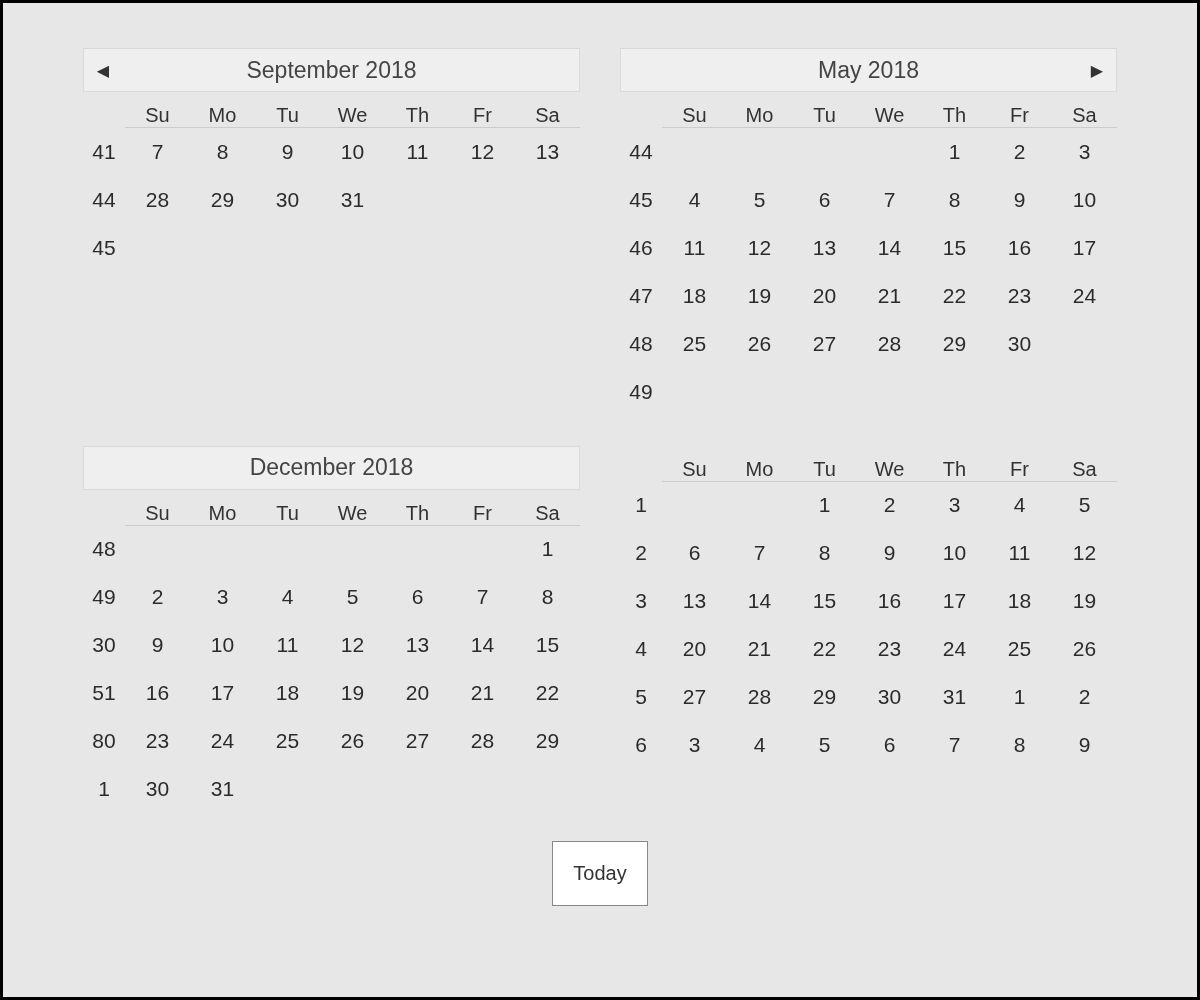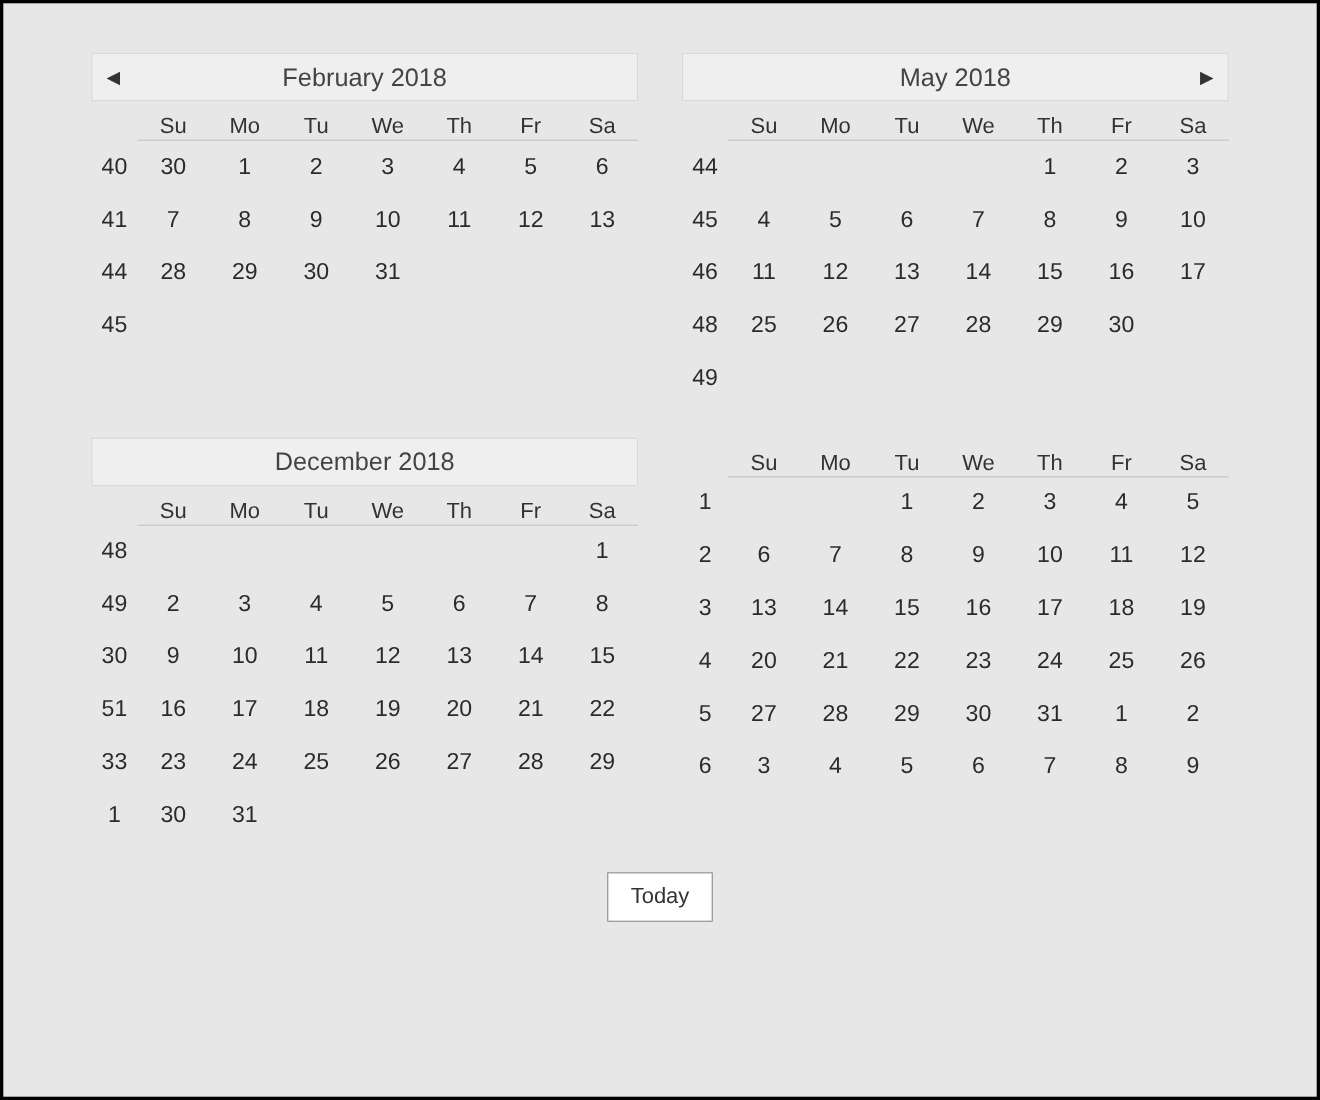--- a/index.html
+++ b/index.html
@@ -104,35 +104,35 @@
   .footer {
     text-align: center;
     margin-top: 28px;
   }
   .today-btn {
     display: inline-block;
     background: #fff;
     border: 1px solid #888;
     font-size: 20px;
     color: #333;
-    padding: 10px 20px;
+    padding: 20px 20px;
     cursor: pointer;
   }
 </style>
 </head>
 <body>
 
 <div class="frame">
   <div class="months-grid" id="months-grid">
       <div class="month">
         <div class="month-header">
           <span class="nav-btn nav-prev">
             <span>◀</span>
           </span>
-          <span>February 2018</span>
+          <span>September 2018</span>
         </div>
         <table class="cal">
           <colgroup>
             <col class="wk">
             <col class="dc">
             <col class="dc">
             <col class="dc">
             <col class="dc">
             <col class="dc">
             <col class="dc">
@@ -144,30 +144,20 @@
               <th>Su</th>
               <th>Mo</th>
               <th>Tu</th>
               <th>We</th>
               <th>Th</th>
               <th>Fr</th>
               <th>Sa</th>
             </tr>
           </thead>
           <tbody>
-            <tr>
-              <td class="wk">40</td>
-              <td class="day trail"><span class="cell-inner">30</span></td>
-              <td class="day"><span class="cell-inner">1</span></td>
-              <td class="day"><span class="cell-inner">2</span></td>
-              <td class="day"><span class="cell-inner">3</span></td>
-              <td class="day"><span class="cell-inner">4</span></td>
-              <td class="day"><span class="cell-inner">5</span></td>
-              <td class="day weekend"><span class="cell-inner">6</span></td>
-            </tr>
             <tr>
               <td class="wk">41</td>
               <td class="day weekend"><span class="cell-inner">7</span></td>
               <td class="day"><span class="cell-inner">8</span></td>
               <td class="day"><span class="cell-inner">9</span></td>
               <td class="day"><span class="cell-inner">10</span></td>
               <td class="day"><span class="cell-inner">11</span></td>
               <td class="day"><span class="cell-inner">12</span></td>
               <td class="day weekend"><span class="cell-inner">13</span></td>
             </tr>
@@ -249,20 +239,30 @@
               <td class="wk">46</td>
               <td class="day weekend"><span class="cell-inner">11</span></td>
               <td class="day"><span class="cell-inner">12</span></td>
               <td class="day"><span class="cell-inner">13</span></td>
               <td class="day"><span class="cell-inner">14</span></td>
               <td class="day"><span class="cell-inner">15</span></td>
               <td class="day"><span class="cell-inner">16</span></td>
               <td class="day weekend"><span class="cell-inner">17</span></td>
             </tr>
             <tr>
+              <td class="wk">47</td>
+              <td class="day weekend"><span class="cell-inner">18</span></td>
+              <td class="day"><span class="cell-inner">19</span></td>
+              <td class="day"><span class="cell-inner">20</span></td>
+              <td class="day"><span class="cell-inner">21</span></td>
+              <td class="day"><span class="cell-inner">22</span></td>
+              <td class="day"><span class="cell-inner">23</span></td>
+              <td class="day weekend"><span class="cell-inner">24</span></td>
+            </tr>
+            <tr>
               <td class="wk">48</td>
               <td class="day weekend"><span class="cell-inner">25</span></td>
               <td class="day"><span class="cell-inner">26</span></td>
               <td class="day"><span class="cell-inner">27</span></td>
               <td class="day"><span class="cell-inner">28</span></td>
               <td class="day"><span class="cell-inner">29</span></td>
               <td class="day"><span class="cell-inner">30</span></td>
               <td class="day"><span class="cell-inner"></span></td>
             </tr>
             <tr>
@@ -340,21 +340,21 @@
               <td class="wk">51</td>
               <td class="day weekend"><span class="cell-inner">16</span></td>
               <td class="day"><span class="cell-inner">17</span></td>
               <td class="day"><span class="cell-inner">18</span></td>
               <td class="day"><span class="cell-inner">19</span></td>
               <td class="day"><span class="cell-inner">20</span></td>
               <td class="day"><span class="cell-inner">21</span></td>
               <td class="day weekend"><span class="cell-inner">22</span></td>
             </tr>
             <tr>
-              <td class="wk">33</td>
+              <td class="wk">80</td>
               <td class="day weekend"><span class="cell-inner">23</span></td>
               <td class="day"><span class="cell-inner">24</span></td>
               <td class="day"><span class="cell-inner">25</span></td>
               <td class="day"><span class="cell-inner">26</span></td>
               <td class="day"><span class="cell-inner">27</span></td>
               <td class="day"><span class="cell-inner">28</span></td>
               <td class="day weekend"><span class="cell-inner">29</span></td>
             </tr>
             <tr>
               <td class="wk">1</td>

